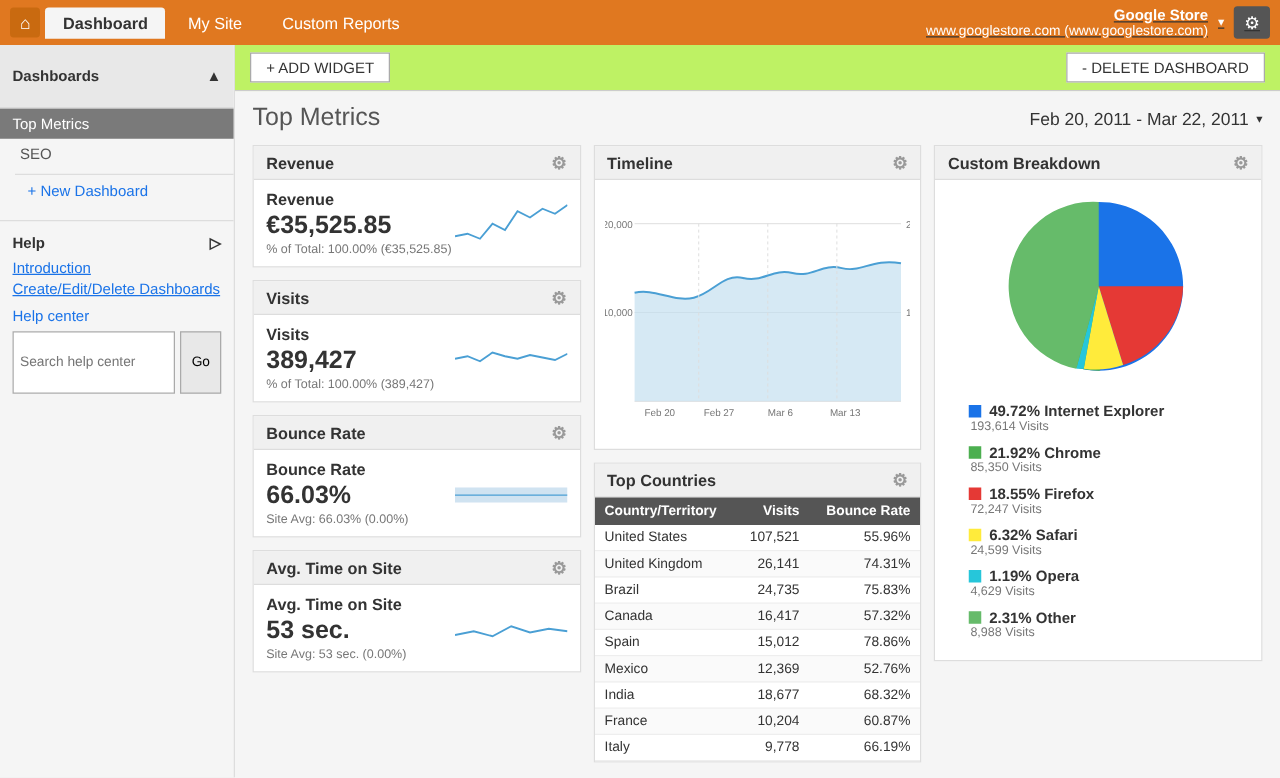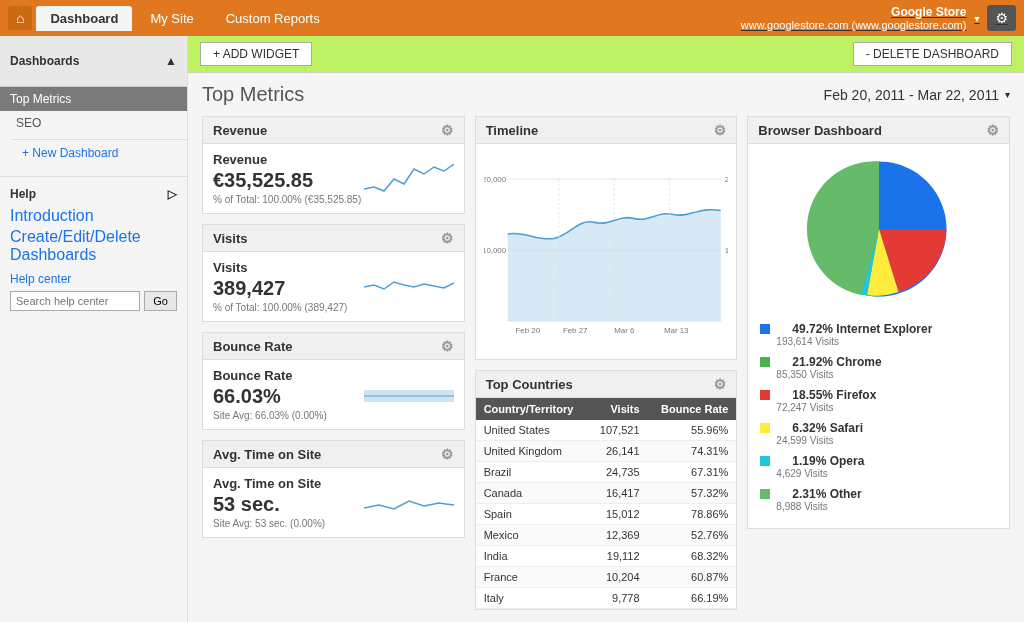--- a/index.html
+++ b/index.html
@@ -128,40 +128,41 @@
     }
     .help-header {
       font-weight: bold;
       font-size: 12px;
       display: flex;
       justify-content: space-between;
       margin-bottom: 6px;
     }
     .help-link {
       color: #1a73e8;
-      font-size: 16px;
+      font-size: 12px;
       cursor: pointer;
       display: block;
       margin-bottom: 3px;
+      text-decoration: underline;
     }
     .help-center-link {
       color: #1a73e8;
       font-size: 12px;
       cursor: pointer;
       display: block;
       margin-top: 8px;
       margin-bottom: 5px;
     }
     .search-help {
       display: flex;
       gap: 4px;
     }
     .search-help input {
       flex: 1;
-      padding: 3px 5px;
+      padding: 18px 5px;
       border: 1px solid #aaa;
       font-size: 11px;
       background: white;
     }
     .search-help button {
       padding: 3px 8px;
       background: #e8e8e8;
       border: 1px solid #aaa;
       cursor: pointer;
       font-size: 11px;
@@ -329,23 +330,24 @@
       padding: 8px 12px;
     }
     .browser-item {
       display: flex;
       flex-direction: column;
       margin-bottom: 8px;
     }
     .browser-item-header {
       display: flex;
       align-items: center;
-      gap: 22px;
-      font-size: 12px;
-      font-weight: bold;
+      gap: 6px;
+      font-size: 12px;
+      font-weight: bold;
+      margin-left: 15px;
     }
     .browser-color-box {
       width: 10px;
       height: 10px;
       flex-shrink: 0;
     }
     .browser-visits {
       font-size: 10px;
       color: #777;
       margin-left: 16px;
@@ -573,40 +575,40 @@
     <td class="right">55.96%</td>
   </tr>
                   <tr>
     <td>United Kingdom</td>
     <td class="right">26,141</td>
     <td class="right">74.31%</td>
   </tr>
                   <tr>
     <td>Brazil</td>
     <td class="right">24,735</td>
-    <td class="right">67.31%</td>
+    <td class="right">75.83%</td>
   </tr>
                   <tr>
     <td>Canada</td>
     <td class="right">16,417</td>
     <td class="right">57.32%</td>
   </tr>
                   <tr>
     <td>Spain</td>
     <td class="right">15,012</td>
     <td class="right">78.86%</td>
   </tr>
                   <tr>
     <td>Mexico</td>
     <td class="right">12,369</td>
     <td class="right">52.76%</td>
   </tr>
                   <tr>
     <td>India</td>
-    <td class="right">19,112</td>
+    <td class="right">18,677</td>
     <td class="right">68.32%</td>
   </tr>
                   <tr>
     <td>France</td>
     <td class="right">10,204</td>
     <td class="right">60.87%</td>
   </tr>
                   <tr>
     <td>Italy</td>
     <td class="right">9,778</td>
@@ -616,21 +618,21 @@
             </table>
           </div>
         </div>
 
       </div>
 
       <div class="widget-col-right">
 
         <div class="widget browser-breakdown">
           <div class="widget-header">
-            <span>Browser Dashboard</span>
+            <span>Custom Breakdown</span>
             <span class="widget-gear">⚙</span>
           </div>
           <div class="pie-container">
             <svg width="150" height="150" viewBox="0 0 100 100">
 
               <path d="M50,50 L50,5 A45,45 0 1,1 49.99,5 Z" fill="#1a73e8" transform="rotate(0,50,50)"></path>
 
               <path d="M50,50 L50,5 A45,45 0 0,1 95,50 Z" fill="#4caf50" transform="rotate(179,50,50)"></path>
 
               <path d="M50,50 L95,50 A45,45 0 0,1 63,92 Z" fill="#e53935"></path>

